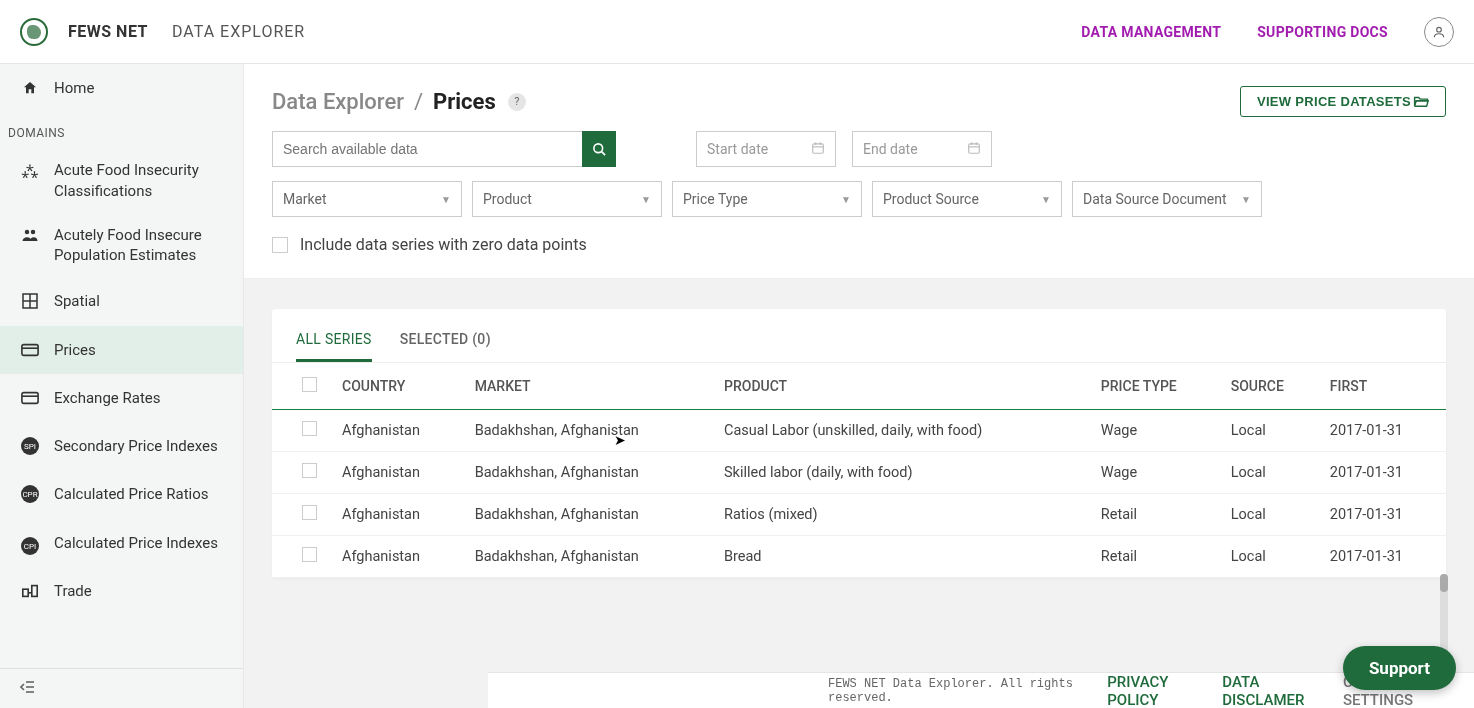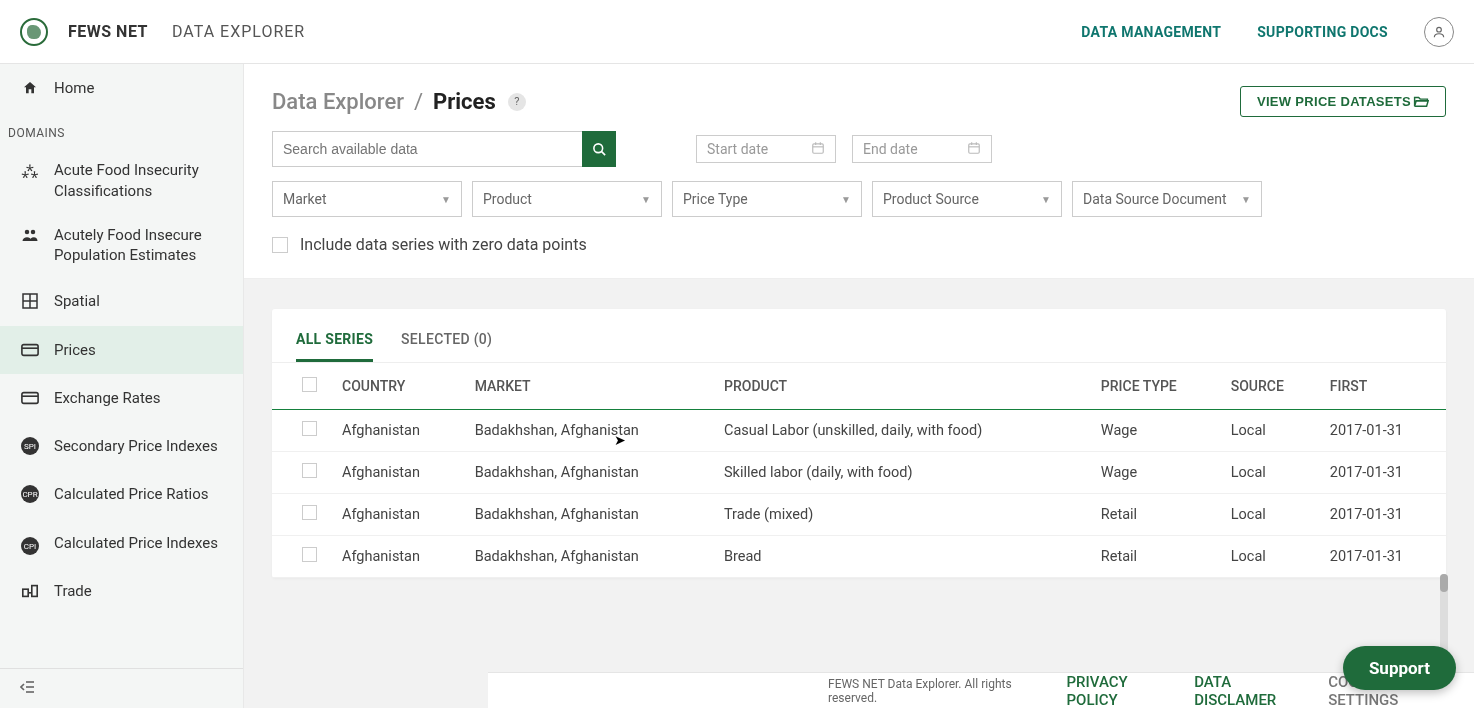--- a/index.html
+++ b/index.html
@@ -6,21 +6,21 @@
   body { font-family: -apple-system, "Segoe UI", Roboto, Helvetica, Arial, sans-serif; color: #333; background: #fff; overflow: hidden; width: 1474px; height: 708px; }
   
   
   .header { height: 64px; border-bottom: 1px solid #e5e5e5; display: flex; align-items: center; padding: 0 20px; background: #fff; }
   .logo-wrap { display: flex; align-items: center; gap: 20px; }
   .logo-globe { width: 28px; height: 28px; border-radius: 50%; border: 2px solid #2a6b3a; position: relative; display:flex; align-items:center; justify-content:center; }
   .logo-globe::before { content:""; position:absolute; width:14px; height:14px; background:#2a6b3a; border-radius:40% 60% 50% 50%; opacity:0.7;}
   .logo-text { font-weight: 700; letter-spacing: 0.5px; font-size: 16px; color: #333; }
   .logo-sub { font-weight: 400; letter-spacing: 1px; font-size: 16px; color: #555; margin-left: 4px; }
   .header-spacer { flex: 1; }
-  .header-link { font-weight: 700; font-size: 14px; color: #0f766e; margin-right: 36px; letter-spacing: 0.3px; }
+  .header-link { font-weight: 700; font-size: 14px; color: #a21caf; margin-right: 36px; letter-spacing: 0.3px; }
   .avatar-circle { width: 30px; height: 30px; border: 1.5px solid #888; border-radius: 50%; display:flex; align-items:center; justify-content:center; color:#666; }
   
   
   .body { display: flex; height: calc(708px - 64px); }
   
   
   .sidebar { width: 244px; background: #f4f6f5; border-right: 1px solid #e8e8e8; display:flex; flex-direction:column; }
   .side-item { display: flex; align-items: center; gap: 14px; padding: 14px 20px; font-size: 15px; color: #333; cursor:pointer; }
   .side-item.tall { align-items: flex-start; padding-top: 12px; padding-bottom: 12px; }
   .side-item.active { background: #e2efe8; }
@@ -38,44 +38,44 @@
   .crumb-sep { color:#888; }
   .crumb-bold { font-weight: 700; color:#222; }
   .help-badge { width:18px; height:18px; border-radius:50%; background:#e5e5e5; font-size:11px; display:flex; align-items:center; justify-content:center; color:#666; margin-left:2px;}
   .view-btn { border: 1.5px solid #1f6b3b; color:#1f6b3b; padding: 7px 16px; font-size: 13px; font-weight:600; border-radius:3px; background:#fff; display:flex; align-items:center; gap:2px; letter-spacing:0.3px;}
   .desc { font-size: 17px; color:#444; line-height:1.5; max-width: 830px; margin-bottom: 22px; }
   .filters-row1 { display:flex; gap:16px; margin-bottom:14px; align-items:center; }
   .search-wrap { display:flex; }
   .search-input { width: 310px; height:36px; border:1px solid #ccc; padding:0 10px; font-size:14px; color:#666; border-right:none; }
   .search-btn { width:34px; height:36px; background:#1f6b3b; border:none; color:#fff; display:flex; align-items:center; justify-content:center; }
   .gap-stretch { width: 48px; }
-  .date-input { width:140px; height:28px; border:1px solid #ccc; padding: 0 10px; display:flex; align-items:center; justify-content:space-between; font-size:14px; color:#999; background:#fff;}
+  .date-input { width:140px; height:36px; border:1px solid #ccc; padding: 0 10px; display:flex; align-items:center; justify-content:space-between; font-size:14px; color:#999; background:#fff;}
   .filters-row2 { display:flex; gap:10px; margin-bottom: 18px; }
   .select { height:36px; border:1px solid #ccc; padding:0 10px; display:flex; align-items:center; justify-content:space-between; font-size:14px; color:#666; width:190px; background:#fff;}
   .chev { font-size:10px; color:#999; }
   .cal { font-size:13px; color:#bbb; }
   .check-row { display:flex; align-items:center; gap:12px; font-size:16px; color:#444; }
   .checkbox-sq { width:16px; height:16px; border:1.5px solid #ccc; background:#fff; }
   
   
   .panel-table { background:#fff; margin: 30px 28px 0; border-radius:3px; padding: 22px 0 0; box-shadow: 0 1px 3px rgba(0,0,0,0.04);}
   .tabs { display:flex; gap:28px; padding: 0 24px; border-bottom:1px solid #eee; }
   .tab { padding-bottom:12px; font-size:14px; letter-spacing:0.3px; color:#666; font-weight:500;}
-  .tab.active { color:#1f6b3b; font-weight:700; border-bottom: 3px solid #1f6b3b; }
+  .tab.active { color:#1f6b3b; font-weight:400; border-bottom: 3px solid #1f6b3b; }
   table { width:100%; border-collapse: collapse; }
   th { text-align:left; font-weight:500; font-size:14px; color:#555; padding: 14px 10px; border-bottom:1px solid #15803d; }
   td { font-size:14.5px; color:#444; padding: 11px 10px; border-bottom:1px solid #f0f0f0; }
   th:first-child, td:first-child { width:60px; padding-left:30px; }
   .row-check { width:15px; height:15px; border:1.5px solid #ccc; display:inline-block; }
   .vscroll { position:absolute; right:26px; top:510px; width:8px; height:80px; background:#ddd; border-radius:4px;}
   .vscroll-thumb { width:8px; height:18px; background:#aaa; border-radius:4px;}
   
   
   .footer { position:absolute; bottom:0; left:244px; right:0; height:36px; background:#fff; border-top:1px solid #e5e5e5; display:flex; align-items:center; padding: 0 20px; font-size:12px; gap:20px; }
-  .footer-copy { color:#666; margin-left: 320px; }
+  .footer-copy { color:#666; margin-left: 320px; font-family: Liberation Mono, monospace; }
   .footer-link { color:#1f6b3b; font-weight:500; font-size:15px; }
   .footer-link.grey { color:#777; }
   
   .support-pill { position:absolute; right:18px; bottom:18px; background:#1f6b3b; color:#fff; padding:12px 26px; border-radius:999px; font-weight:700; font-size:17px; box-shadow:0 3px 10px rgba(0,0,0,0.25);}
   
   .cursor { position:absolute; left:370px; top:368px; font-size:14px; color:#000; pointer-events:none;}
 </style>
 </head>
 <body>
 
@@ -307,21 +307,21 @@
     <td>Badakhshan, Afghanistan</td>
     <td>Skilled labor (daily, with food)</td>
     <td>Wage</td>
     <td>Local</td>
     <td>2017-01-31</td>
             </tr>
             <tr>
     <td><span class="row-check"></span></td>
     <td>Afghanistan</td>
     <td>Badakhshan, Afghanistan</td>
-    <td>Trade (mixed)</td>
+    <td>Ratios (mixed)</td>
     <td>Retail</td>
     <td>Local</td>
     <td>2017-01-31</td>
             </tr>
             <tr>
     <td><span class="row-check"></span></td>
     <td>Afghanistan</td>
     <td>Badakhshan, Afghanistan</td>
     <td>Bread</td>
     <td>Retail</td>

